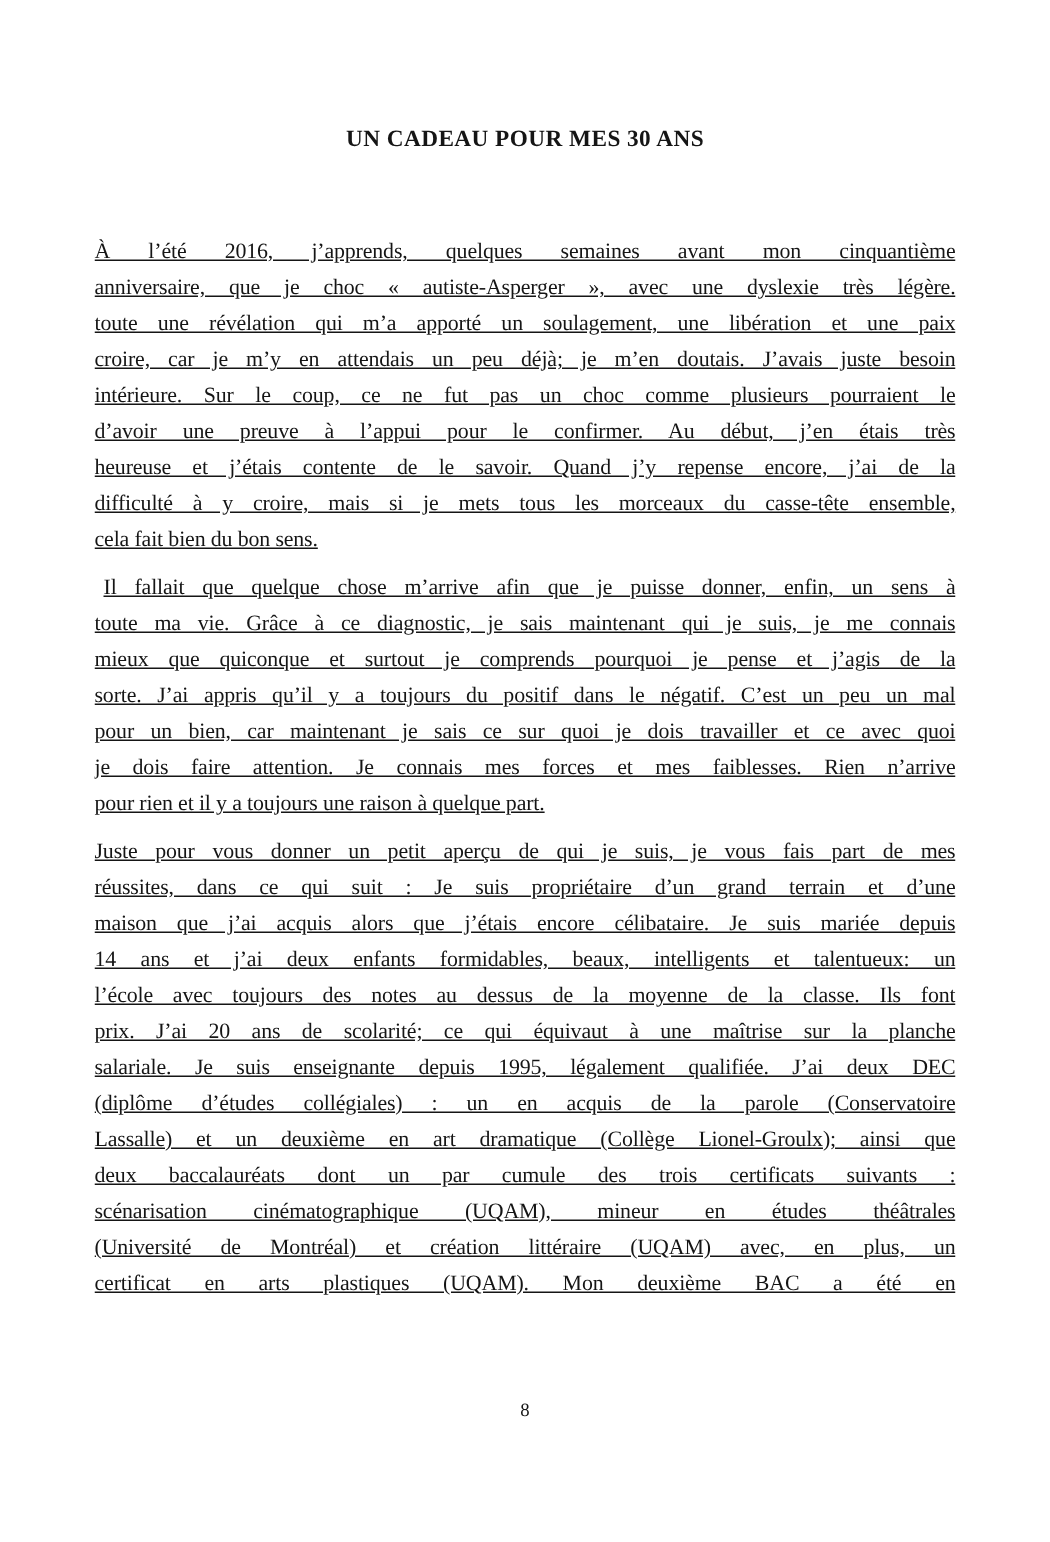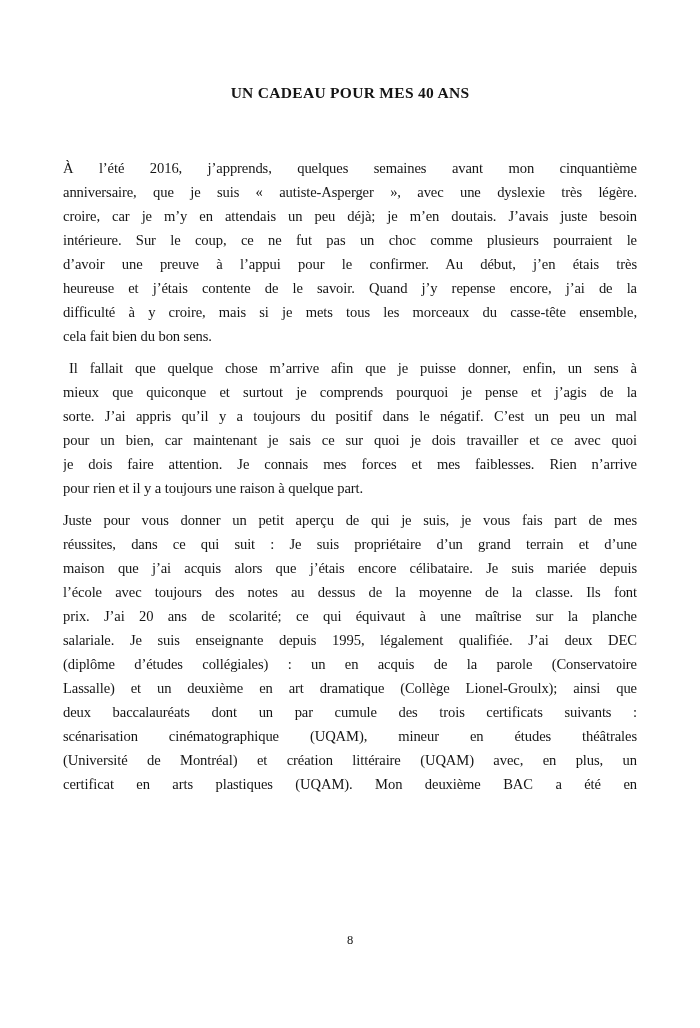--- a/index.html
+++ b/index.html
@@ -37,20 +37,21 @@
   }
   .line {
     font-size: 14.6px;
     letter-spacing: -0.1px;
     line-height: 24px;
     height: 24px;
     white-space: normal;
     text-align: justify;
     text-align-last: justify;
     overflow: hidden;
+    text-decoration: underline;
   }
   .line.no-just {
     text-align: left;
     text-align-last: left;
   }
   .line.indent {
     text-indent: 6px;
   }
   .page-number {
     position: absolute;
@@ -58,45 +59,48 @@
     left: 0;
     width: 100%;
     text-align: center;
     font-size: 12.5px;
   }
 </style>
 </head>
 <body>
 
 <div class="page">
-  <div class="title">UN CADEAU POUR MES 40 ANS</div>
+  <div class="title">UN CADEAU POUR MES 30 ANS</div>
 
   <div class="content">
       <div class="paragraph">
         <div class="line">À l’été 2016, j’apprends, quelques semaines avant mon cinquantième</div>
-        <div class="line">anniversaire, que je suis « autiste-Asperger », avec une dyslexie très légère.</div>
+        <div class="line">anniversaire, que je choc « autiste-Asperger », avec une dyslexie très légère.</div>
+        <div class="line">toute une révélation qui m’a apporté un soulagement, une libération et une paix</div>
         <div class="line">croire, car je m’y en attendais un peu déjà; je m’en doutais. J’avais juste besoin</div>
         <div class="line">intérieure. Sur le coup, ce ne fut pas un choc comme plusieurs pourraient le</div>
         <div class="line">d’avoir une preuve à l’appui pour le confirmer. Au début, j’en étais très</div>
         <div class="line">heureuse et j’étais contente de le savoir. Quand j’y repense encore, j’ai de la</div>
         <div class="line">difficulté à y croire, mais si je mets tous les morceaux du casse-tête ensemble,</div>
         <div class="line no-just">cela fait bien du bon sens.</div>
       </div>
       <div class="paragraph">
         <div class="line indent">Il fallait que quelque chose m’arrive afin que je puisse donner, enfin, un sens à</div>
+        <div class="line">toute ma vie. Grâce à ce diagnostic, je sais maintenant qui je suis, je me connais</div>
         <div class="line">mieux que quiconque et surtout je comprends pourquoi je pense et j’agis de la</div>
         <div class="line">sorte. J’ai appris qu’il y a toujours du positif dans le négatif. C’est un peu un mal</div>
         <div class="line">pour un bien, car maintenant je sais ce sur quoi je dois travailler et ce avec quoi</div>
         <div class="line">je dois faire attention. Je connais mes forces et mes faiblesses. Rien n’arrive</div>
         <div class="line no-just">pour rien et il y a toujours une raison à quelque part.</div>
       </div>
       <div class="paragraph">
         <div class="line">Juste pour vous donner un petit aperçu de qui je suis, je vous fais part de mes</div>
         <div class="line">réussites, dans ce qui suit : Je suis propriétaire d’un grand terrain et d’une</div>
         <div class="line">maison que j’ai acquis alors que j’étais encore célibataire. Je suis mariée depuis</div>
+        <div class="line">14 ans et j’ai deux enfants formidables, beaux, intelligents et talentueux: un</div>
         <div class="line">l’école avec toujours des notes au dessus de la moyenne de la classe. Ils font</div>
         <div class="line">prix. J’ai 20 ans de scolarité; ce qui équivaut à une maîtrise sur la planche</div>
         <div class="line">salariale. Je suis enseignante depuis 1995, légalement qualifiée. J’ai deux DEC</div>
         <div class="line">(diplôme d’études collégiales) : un en acquis de la parole (Conservatoire</div>
         <div class="line">Lassalle) et un deuxième en art dramatique (Collège Lionel-Groulx); ainsi que</div>
         <div class="line">deux baccalauréats dont un par cumule des trois certificats suivants :</div>
         <div class="line">scénarisation cinématographique (UQAM), mineur en études théâtrales</div>
         <div class="line">(Université de Montréal) et création littéraire (UQAM) avec, en plus, un</div>
         <div class="line">certificat en arts plastiques (UQAM). Mon deuxième BAC a été en</div>
       </div>

